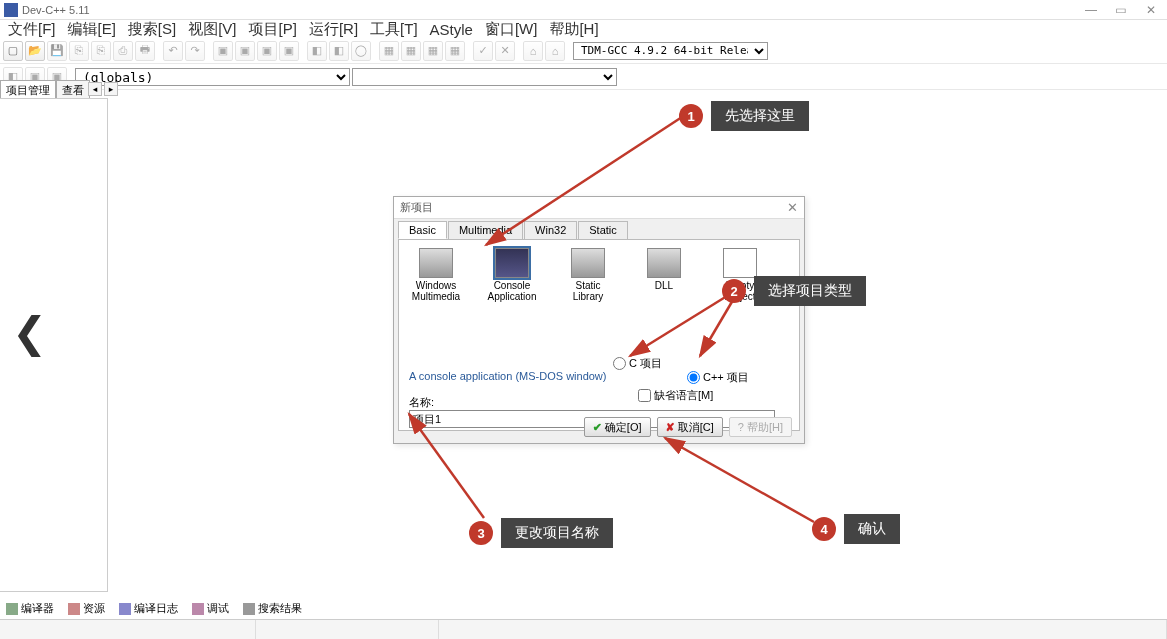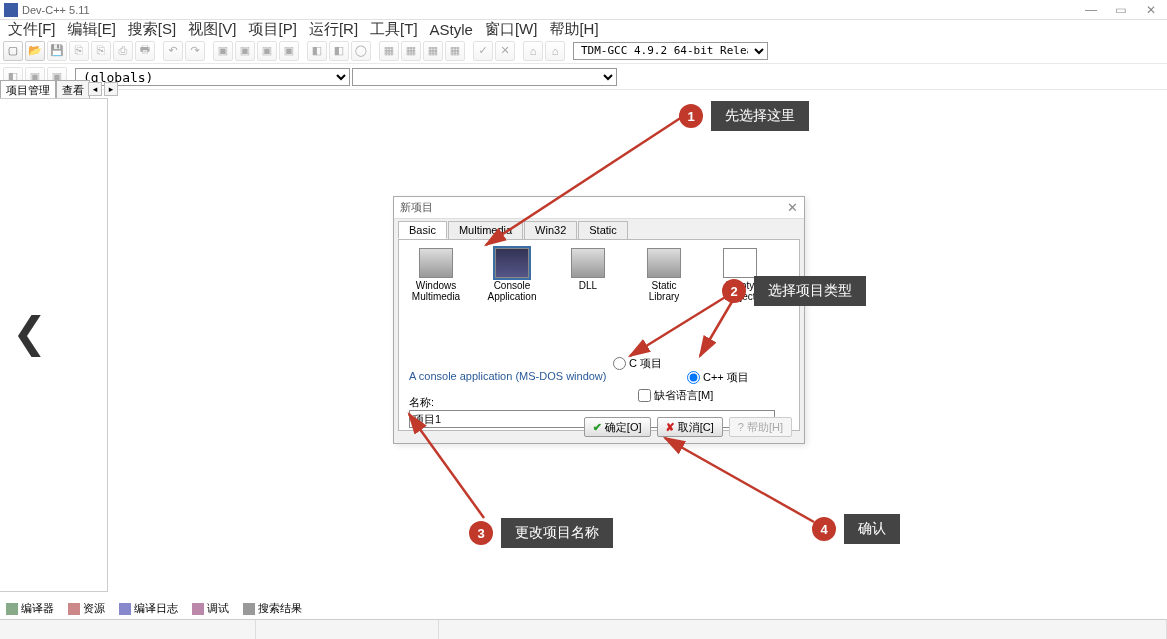--- a/index.html
+++ b/index.html
@@ -190,25 +190,25 @@
       <div class="ptype">
         <div class="pic"></div>
         <div class="lbl">Windows Multimedia</div>
       </div>
       <div class="ptype selected">
         <div class="pic" style="background:linear-gradient(#335,#558)"></div>
         <div class="lbl">Console Application</div>
       </div>
       <div class="ptype">
         <div class="pic"></div>
-        <div class="lbl">DLL</div>
+        <div class="lbl">Static Library</div>
       </div>
       <div class="ptype">
         <div class="pic"></div>
-        <div class="lbl">Static Library</div>
+        <div class="lbl">DLL</div>
       </div>
       <div class="ptype">
         <div class="pic" style="background:#fff"></div>
         <div class="lbl">Empty Project</div>
       </div>
     </div>
 
     <div class="desc-line">A console application (MS-DOS window)</div>
 
     <label class="radio-c">

